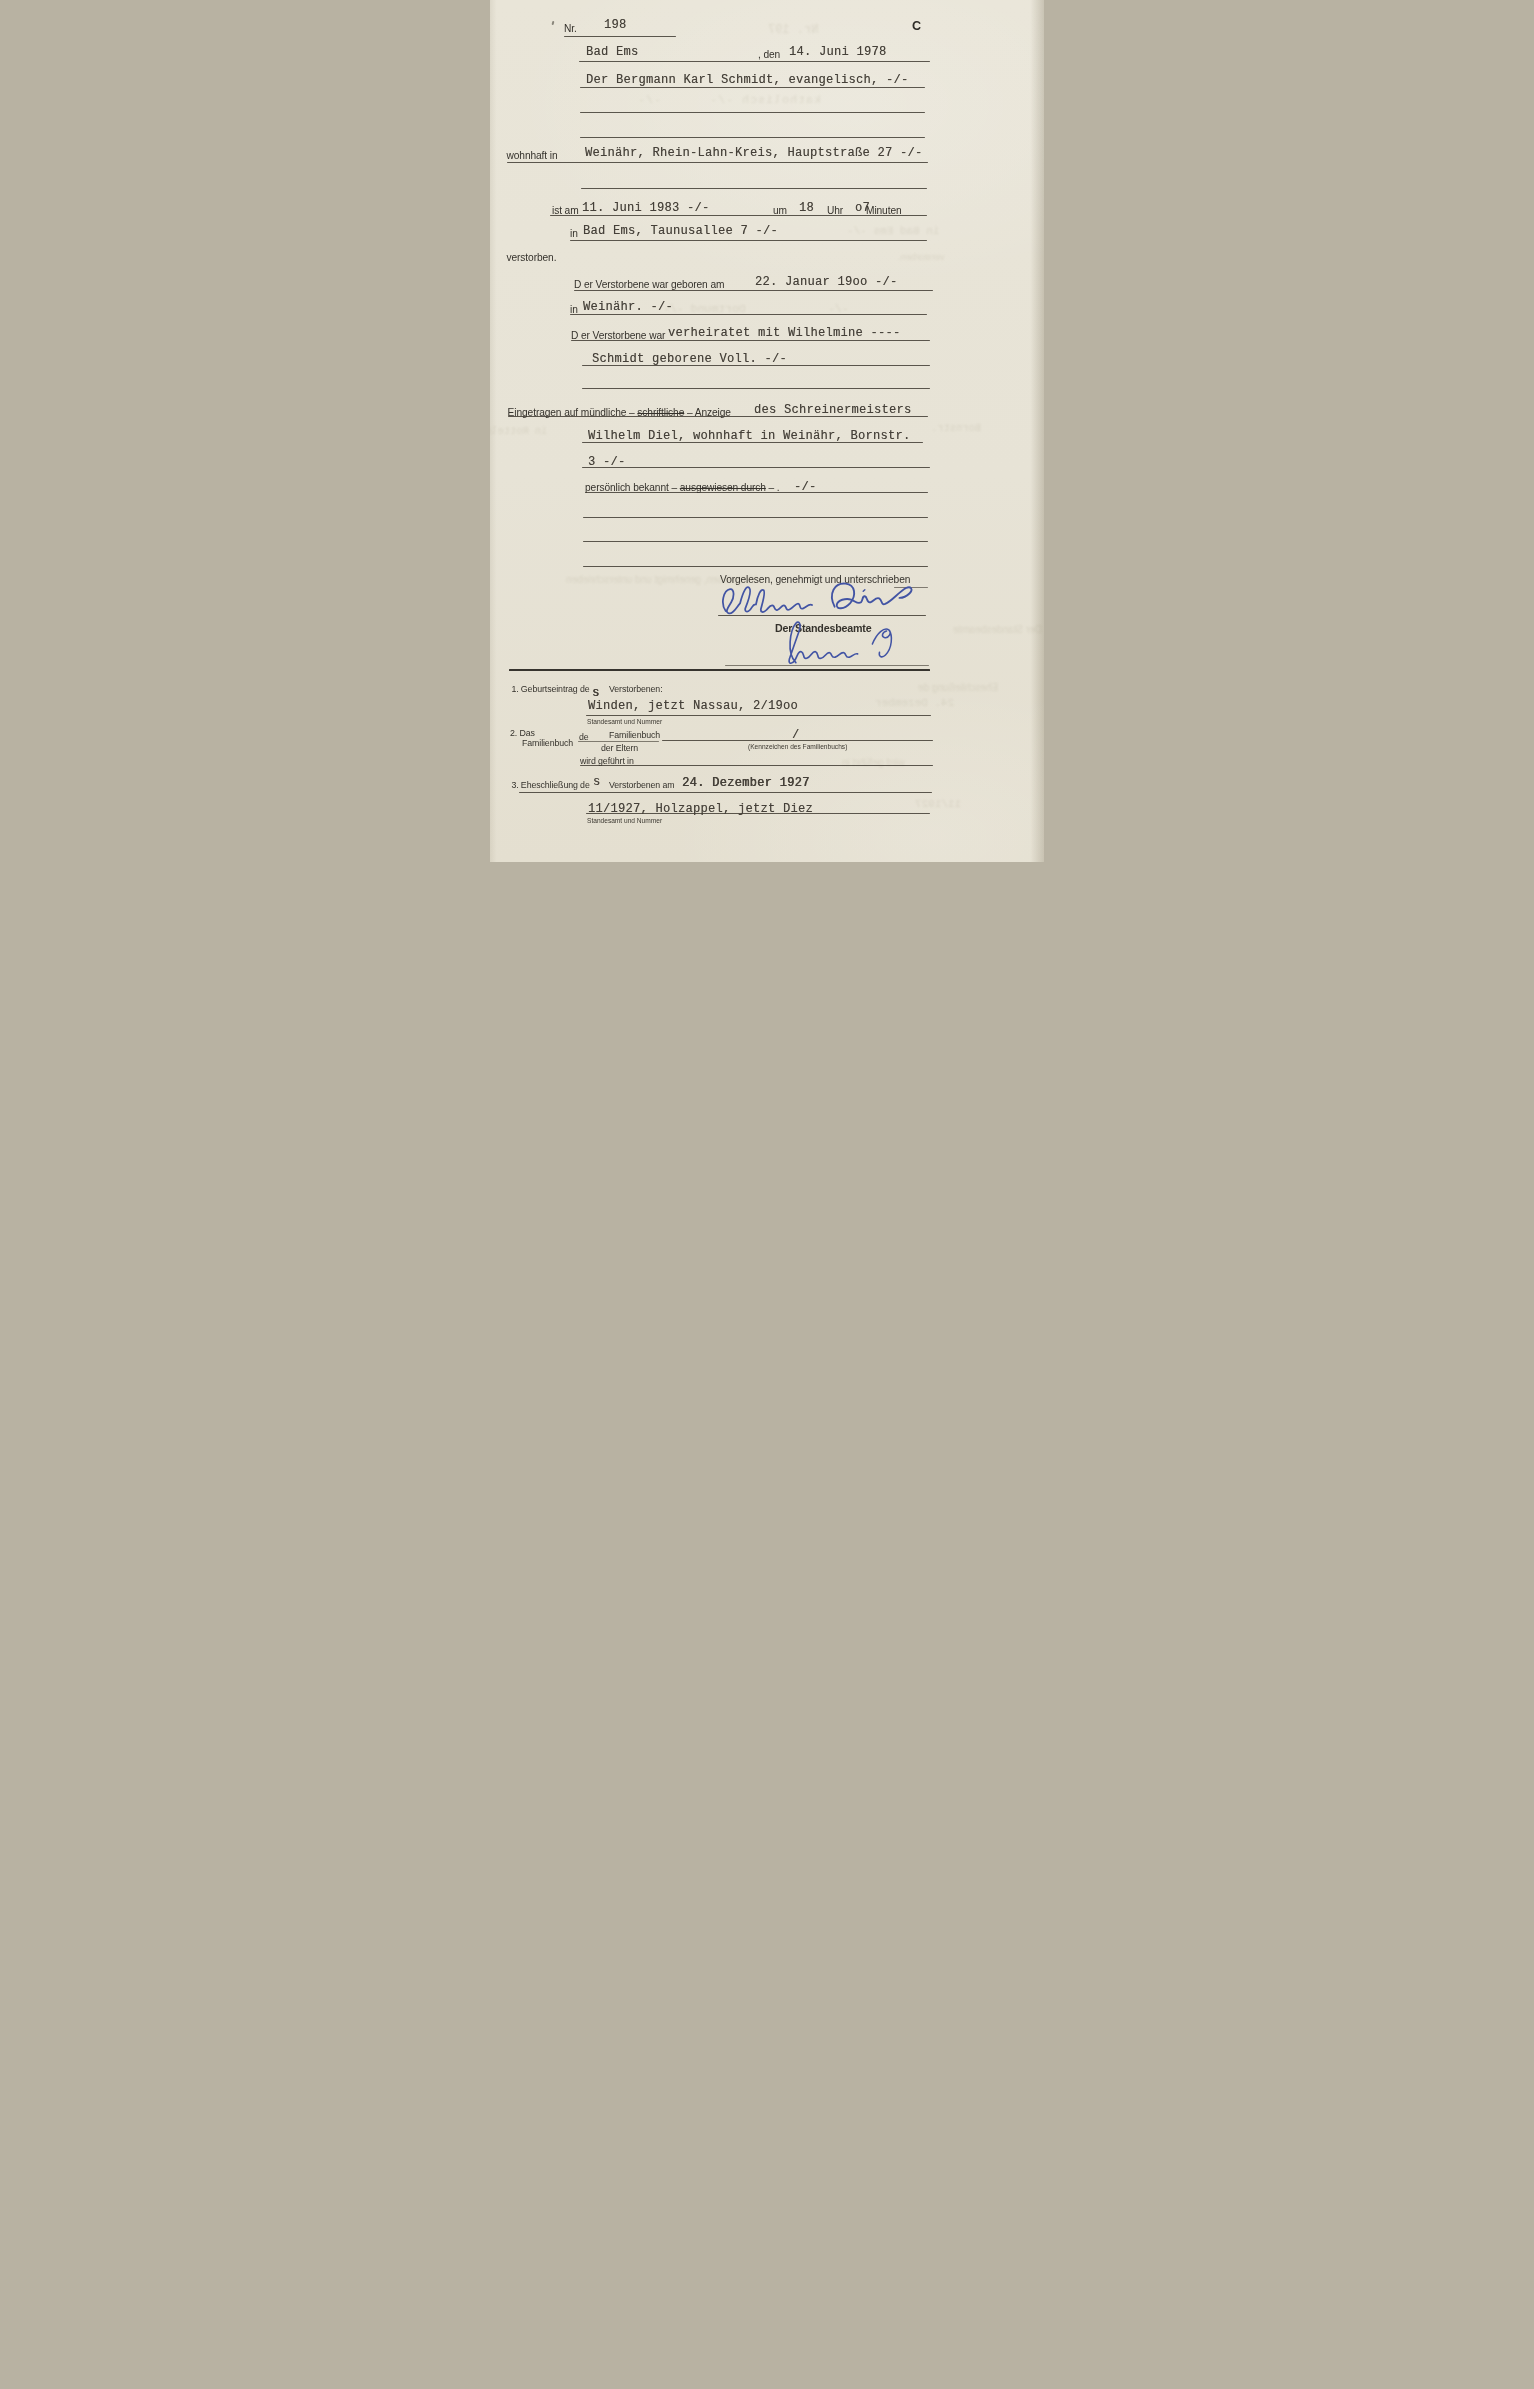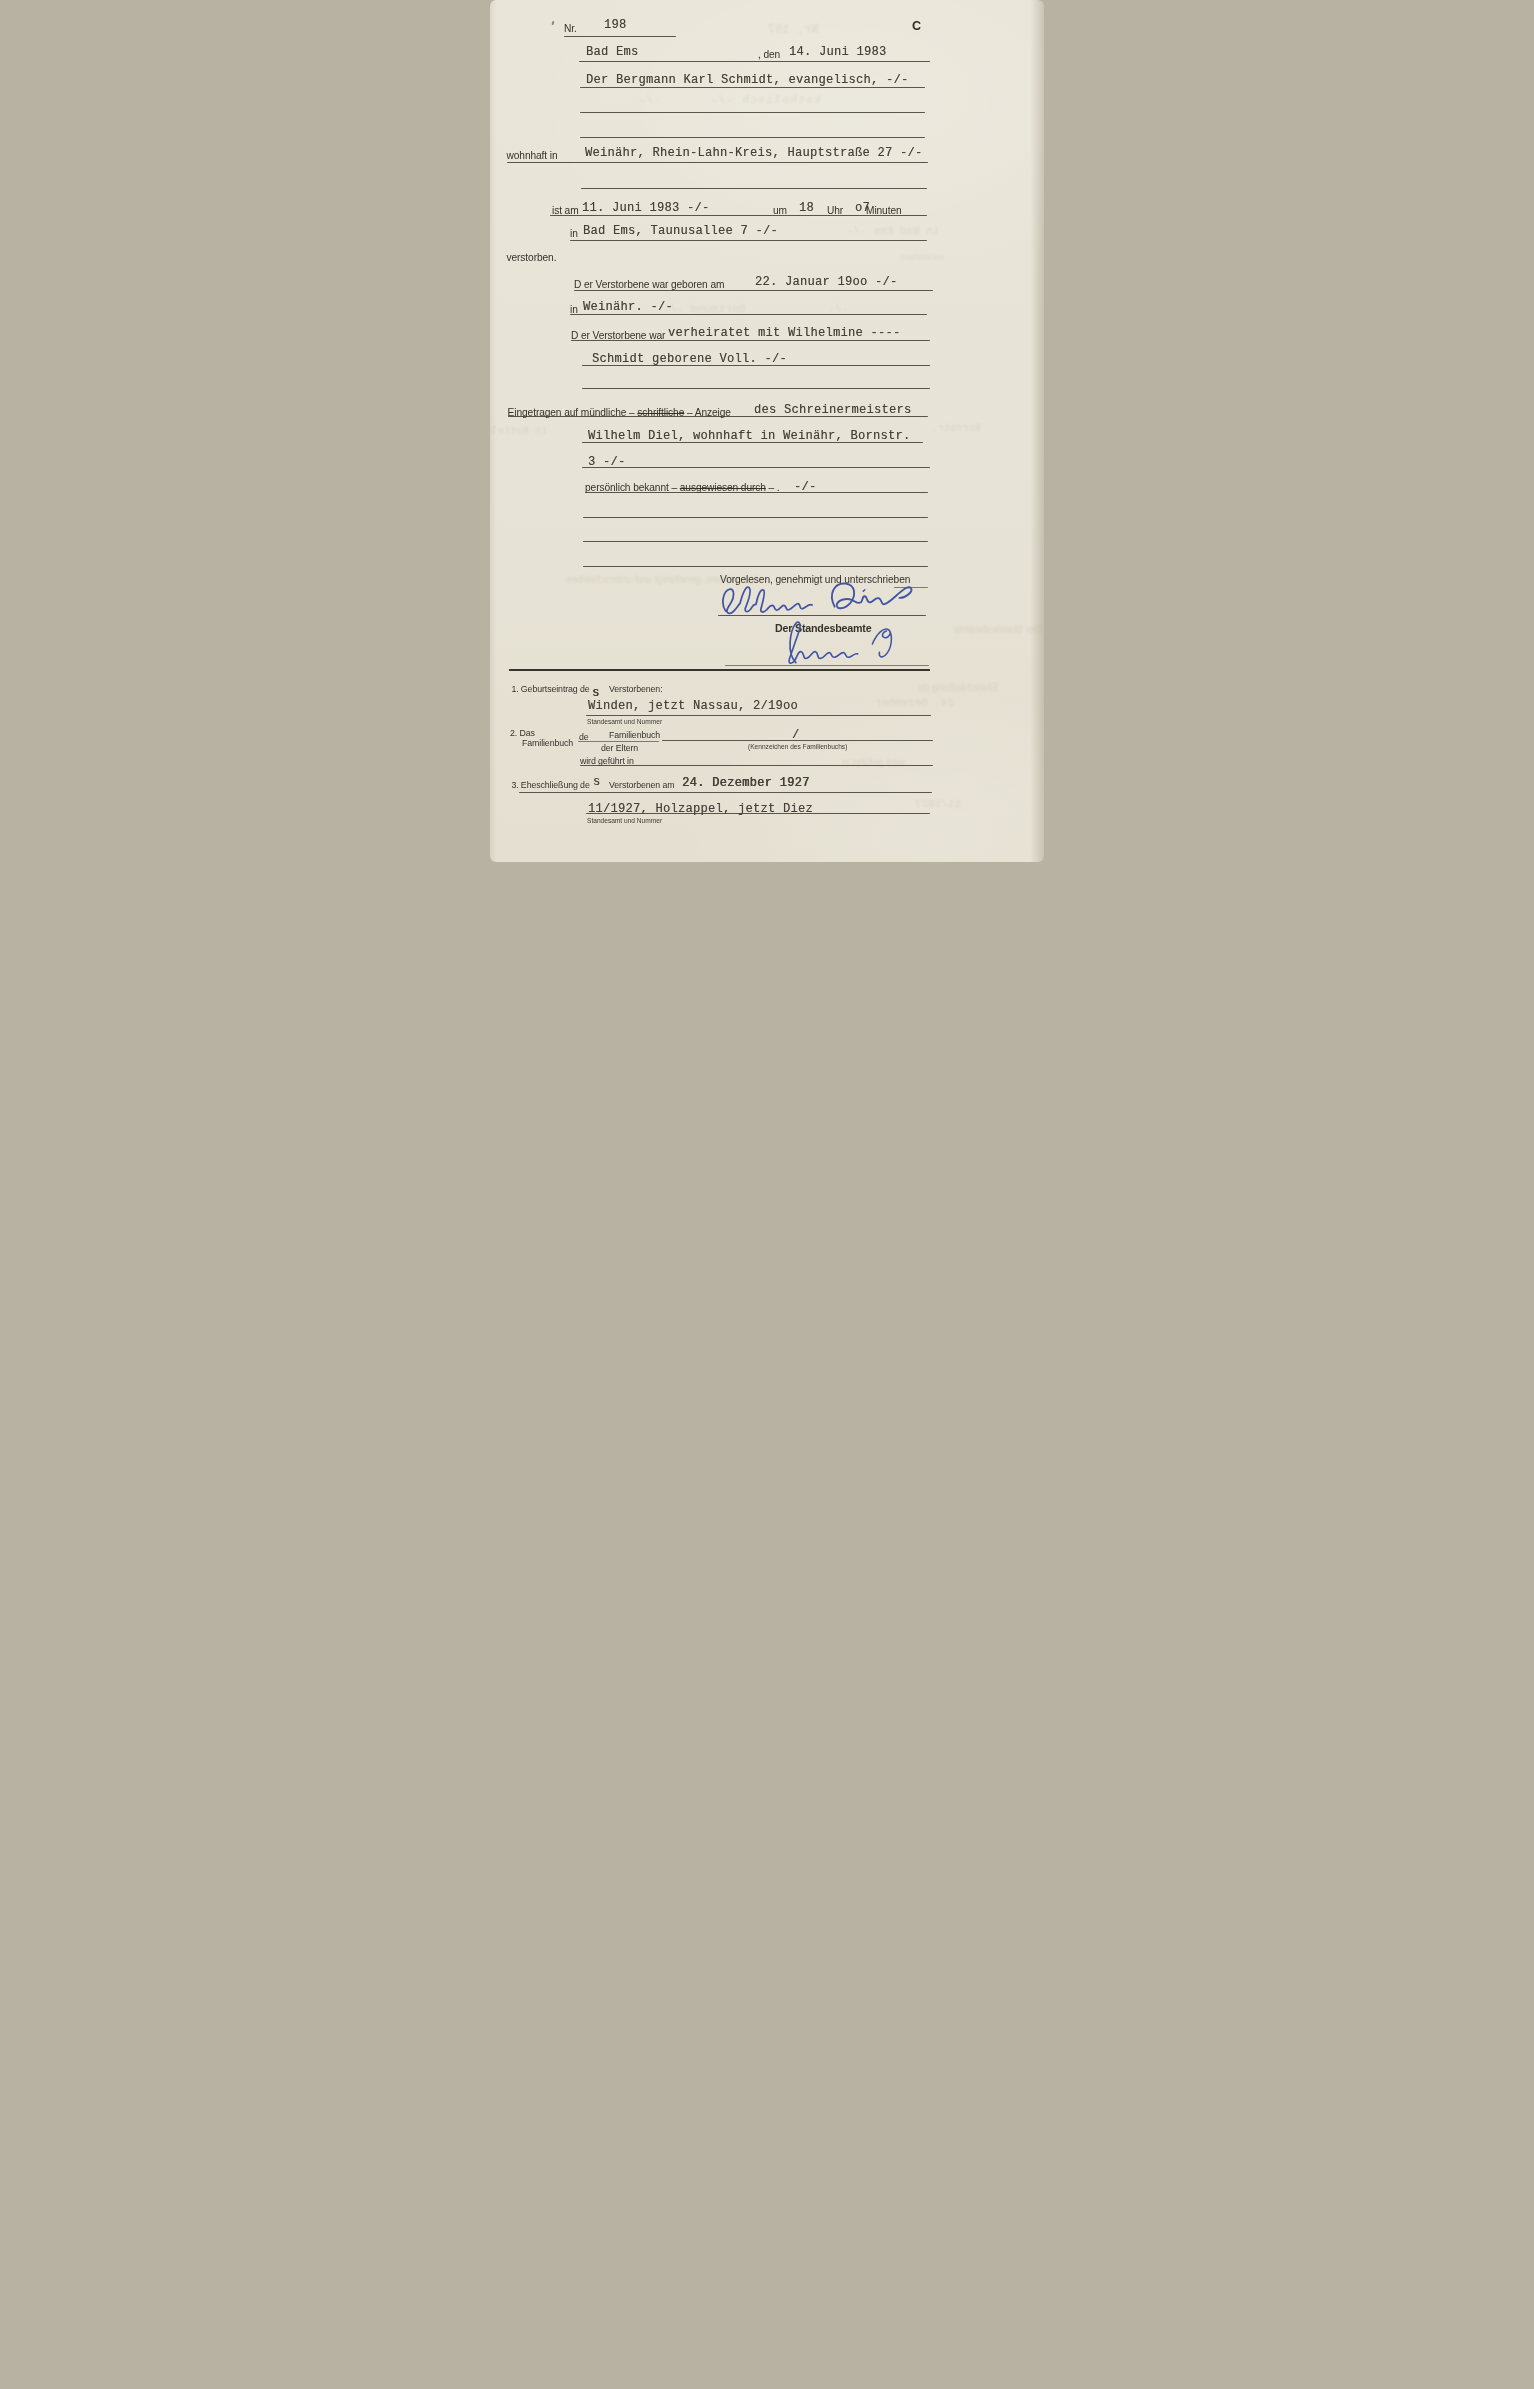--- a/index.html
+++ b/index.html
@@ -4,21 +4,20 @@
 <style>
   html,body{margin:0;padding:0;background:#b8b2a2;}
   .sheet{
     position:relative;width:554px;height:862px;margin:0 auto;overflow:hidden;
     background:
       radial-gradient(ellipse 495px 275px at 65% 12%, rgba(255,255,255,0.16), transparent 70%),
       radial-gradient(ellipse 385px 220px at 80% 97%, rgba(255,255,252,0.14), transparent 70%),
       linear-gradient(to right, rgba(110,100,75,0.10), transparent 1.2%, transparent 97.5%, rgba(110,100,75,0.28)),
       linear-gradient(to bottom, #e9e5d8 0%, #e7e3d6 55%, #e4dfd0 100%);
     font-family:"Liberation Sans","DejaVu Sans",sans-serif;
-    border-radius:6px;
   }
   
   .p{position:absolute;font-family:"Liberation Sans","DejaVu Sans",sans-serif;
      font-size:10.2px;color:#35322c;white-space:pre;letter-spacing:-0.1px;z-index:3;line-height:1.1;}
   .p.f{font-size:8.8px;}
   .p.small{font-size:6.6px;color:#3d3932;letter-spacing:0;}
   .p.bold{font-weight:bold;font-size:10.7px;letter-spacing:-0.2px;}
   .p.corner{font-weight:bold;font-size:12.6px;color:#2e2c27;}
   
   .t{position:absolute;font-family:"Liberation Mono","DejaVu Sans Mono",monospace;
@@ -63,21 +62,21 @@
 
   <div class="speck" style="left:62px;top:21px;"></div>
 
   <span class="p" style="left:74px;top:22.5px;">Nr.</span>
   <span class="t" style="left:114px;top:18.7px;">198</span>
   <div class="rule" style="left:74px;top:36px;width:112px;"></div>
   <span class="p corner" style="left:422px;top:20.3px;">C</span>
 
   <span class="t" style="left:96px;top:46px;">Bad Ems</span>
   <span class="p" style="left:268px;top:49px;">, den</span>
-  <span class="t" style="left:299px;top:46px;">14. Juni 1983</span>
+  <span class="t" style="left:299px;top:46px;">14. Juni 1978</span>
   <div class="rule" style="left:89px;top:61px;width:351px;"></div>
 
   <span class="t" style="left:96px;top:74px;">Der Bergmann Karl Schmidt, evangelisch, -/-</span>
   <div class="rule" style="left:90px;top:87px;width:345px;"></div>
   <div class="rule" style="left:90px;top:112px;width:345px;"></div>
   <div class="rule" style="left:90px;top:137px;width:345px;"></div>
 
   <span class="p" style="left:16.5px;top:150px;">wohnhaft in</span>
   <span class="t" style="left:95px;top:147px;">Weinähr, Rhein-Lahn-Kreis, Hauptstraße 27 -/-</span>
   <div class="rule" style="left:16.5px;top:162px;width:421px;"></div>

